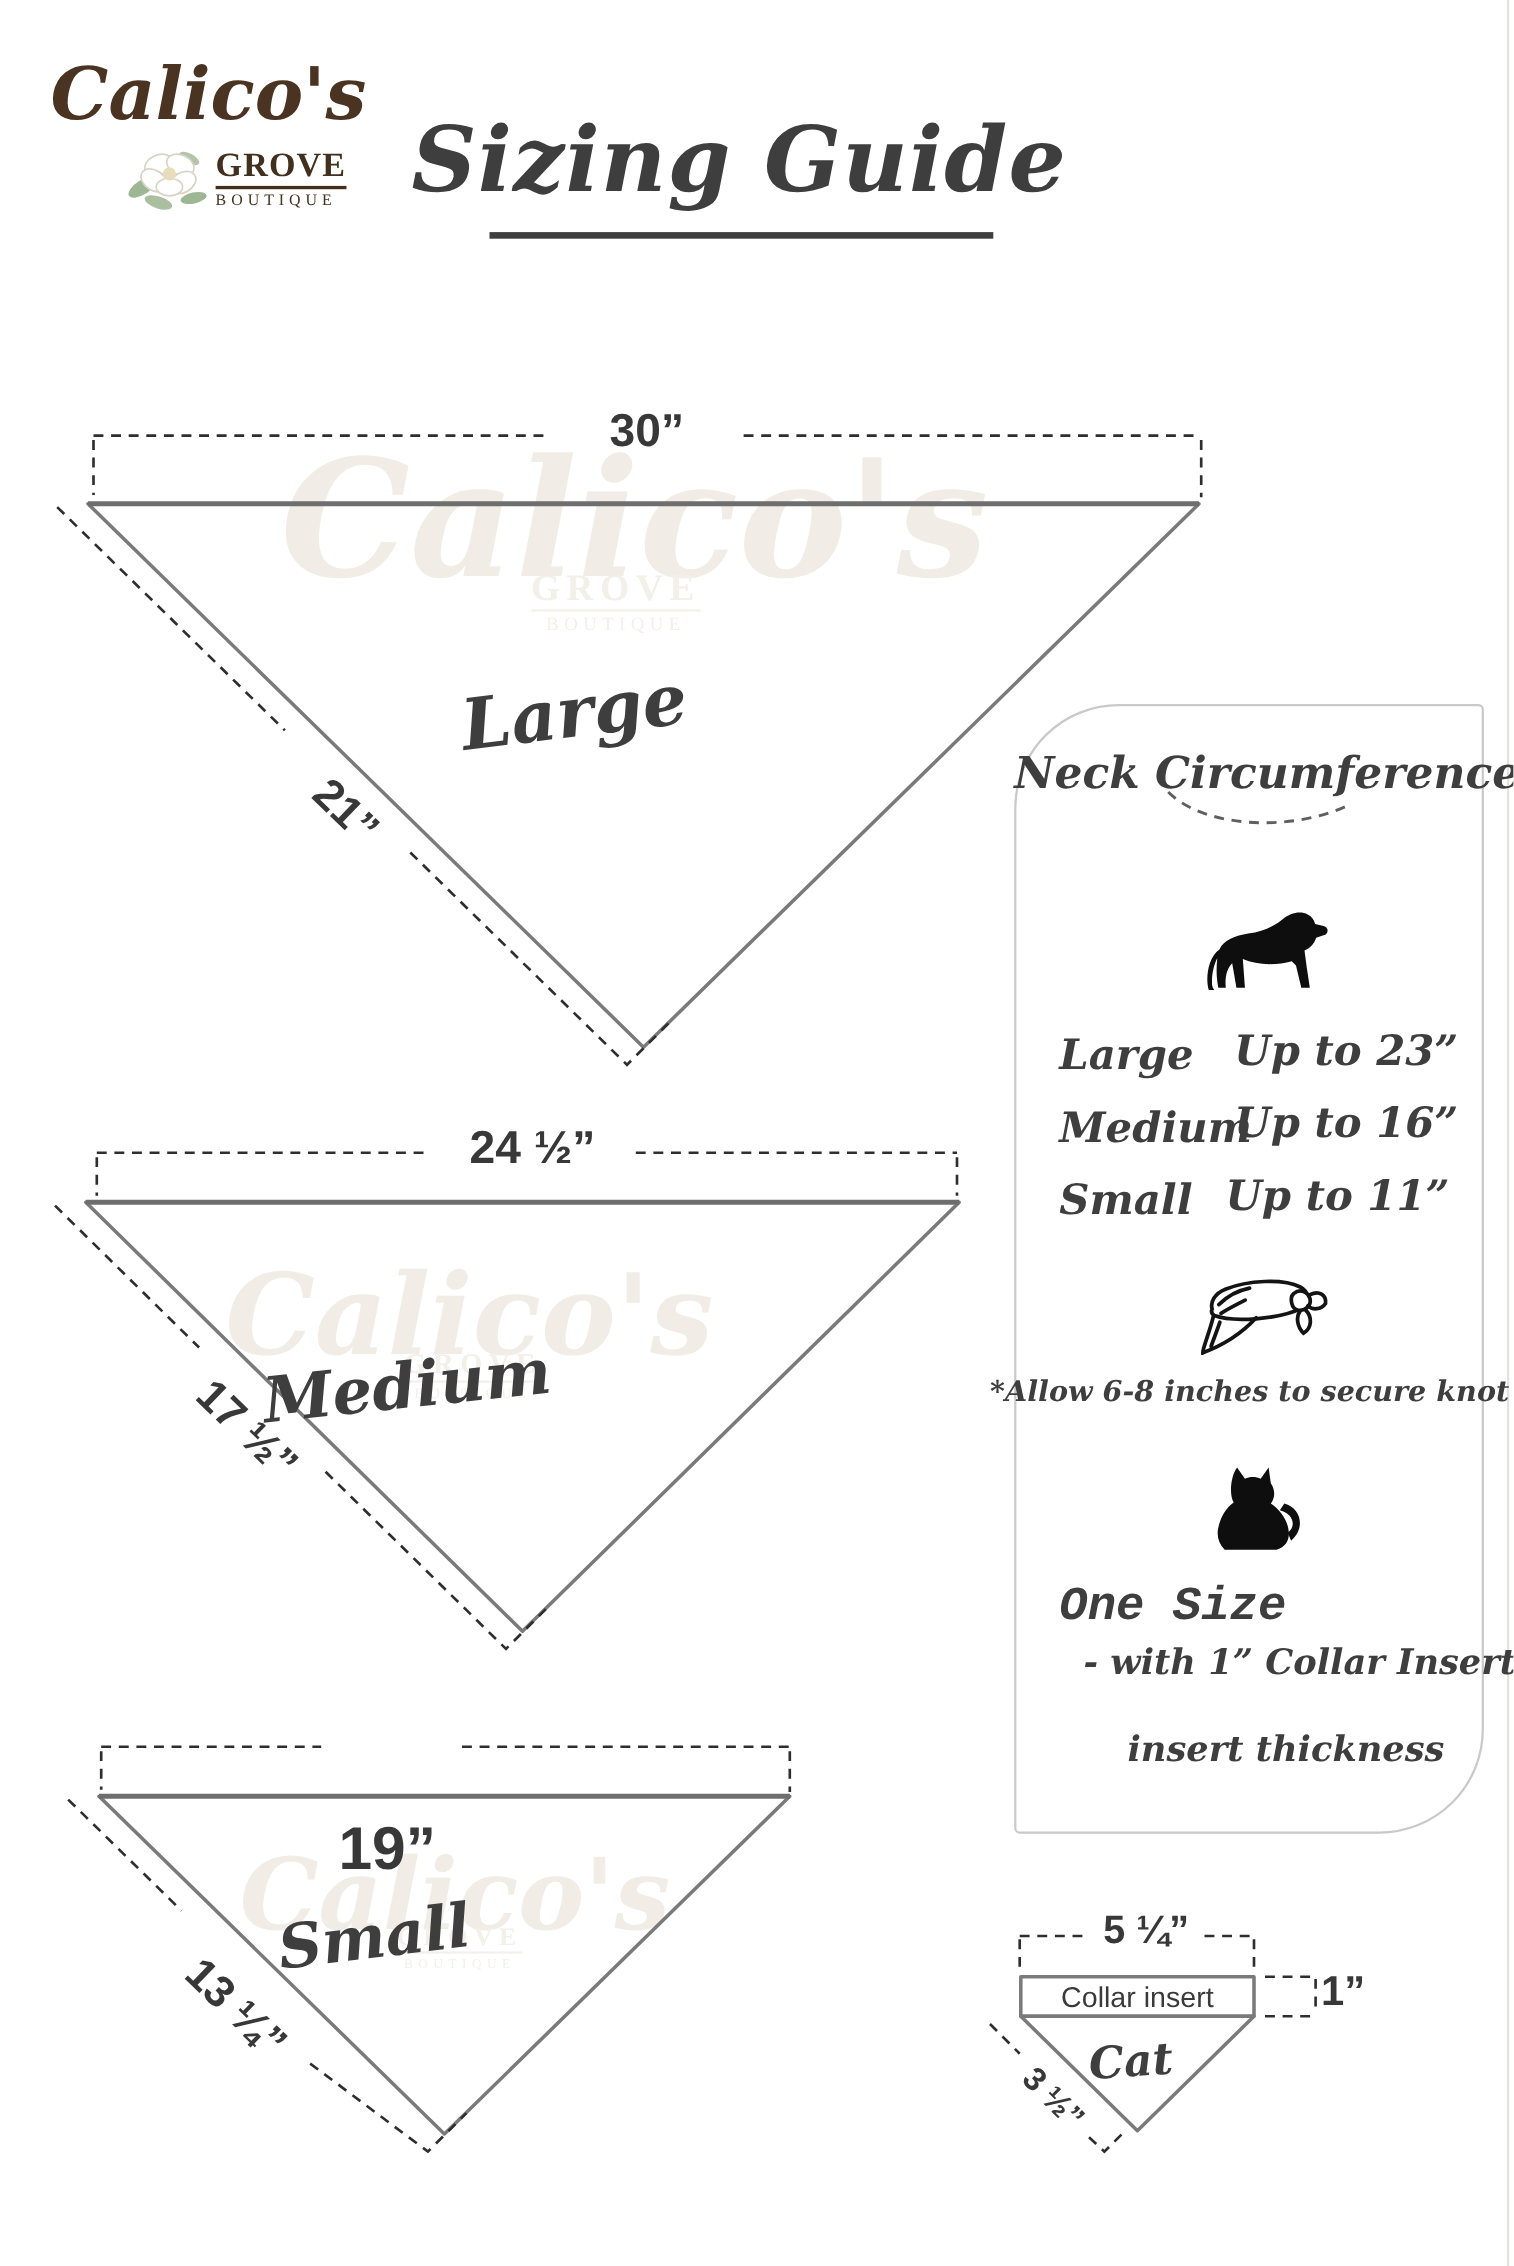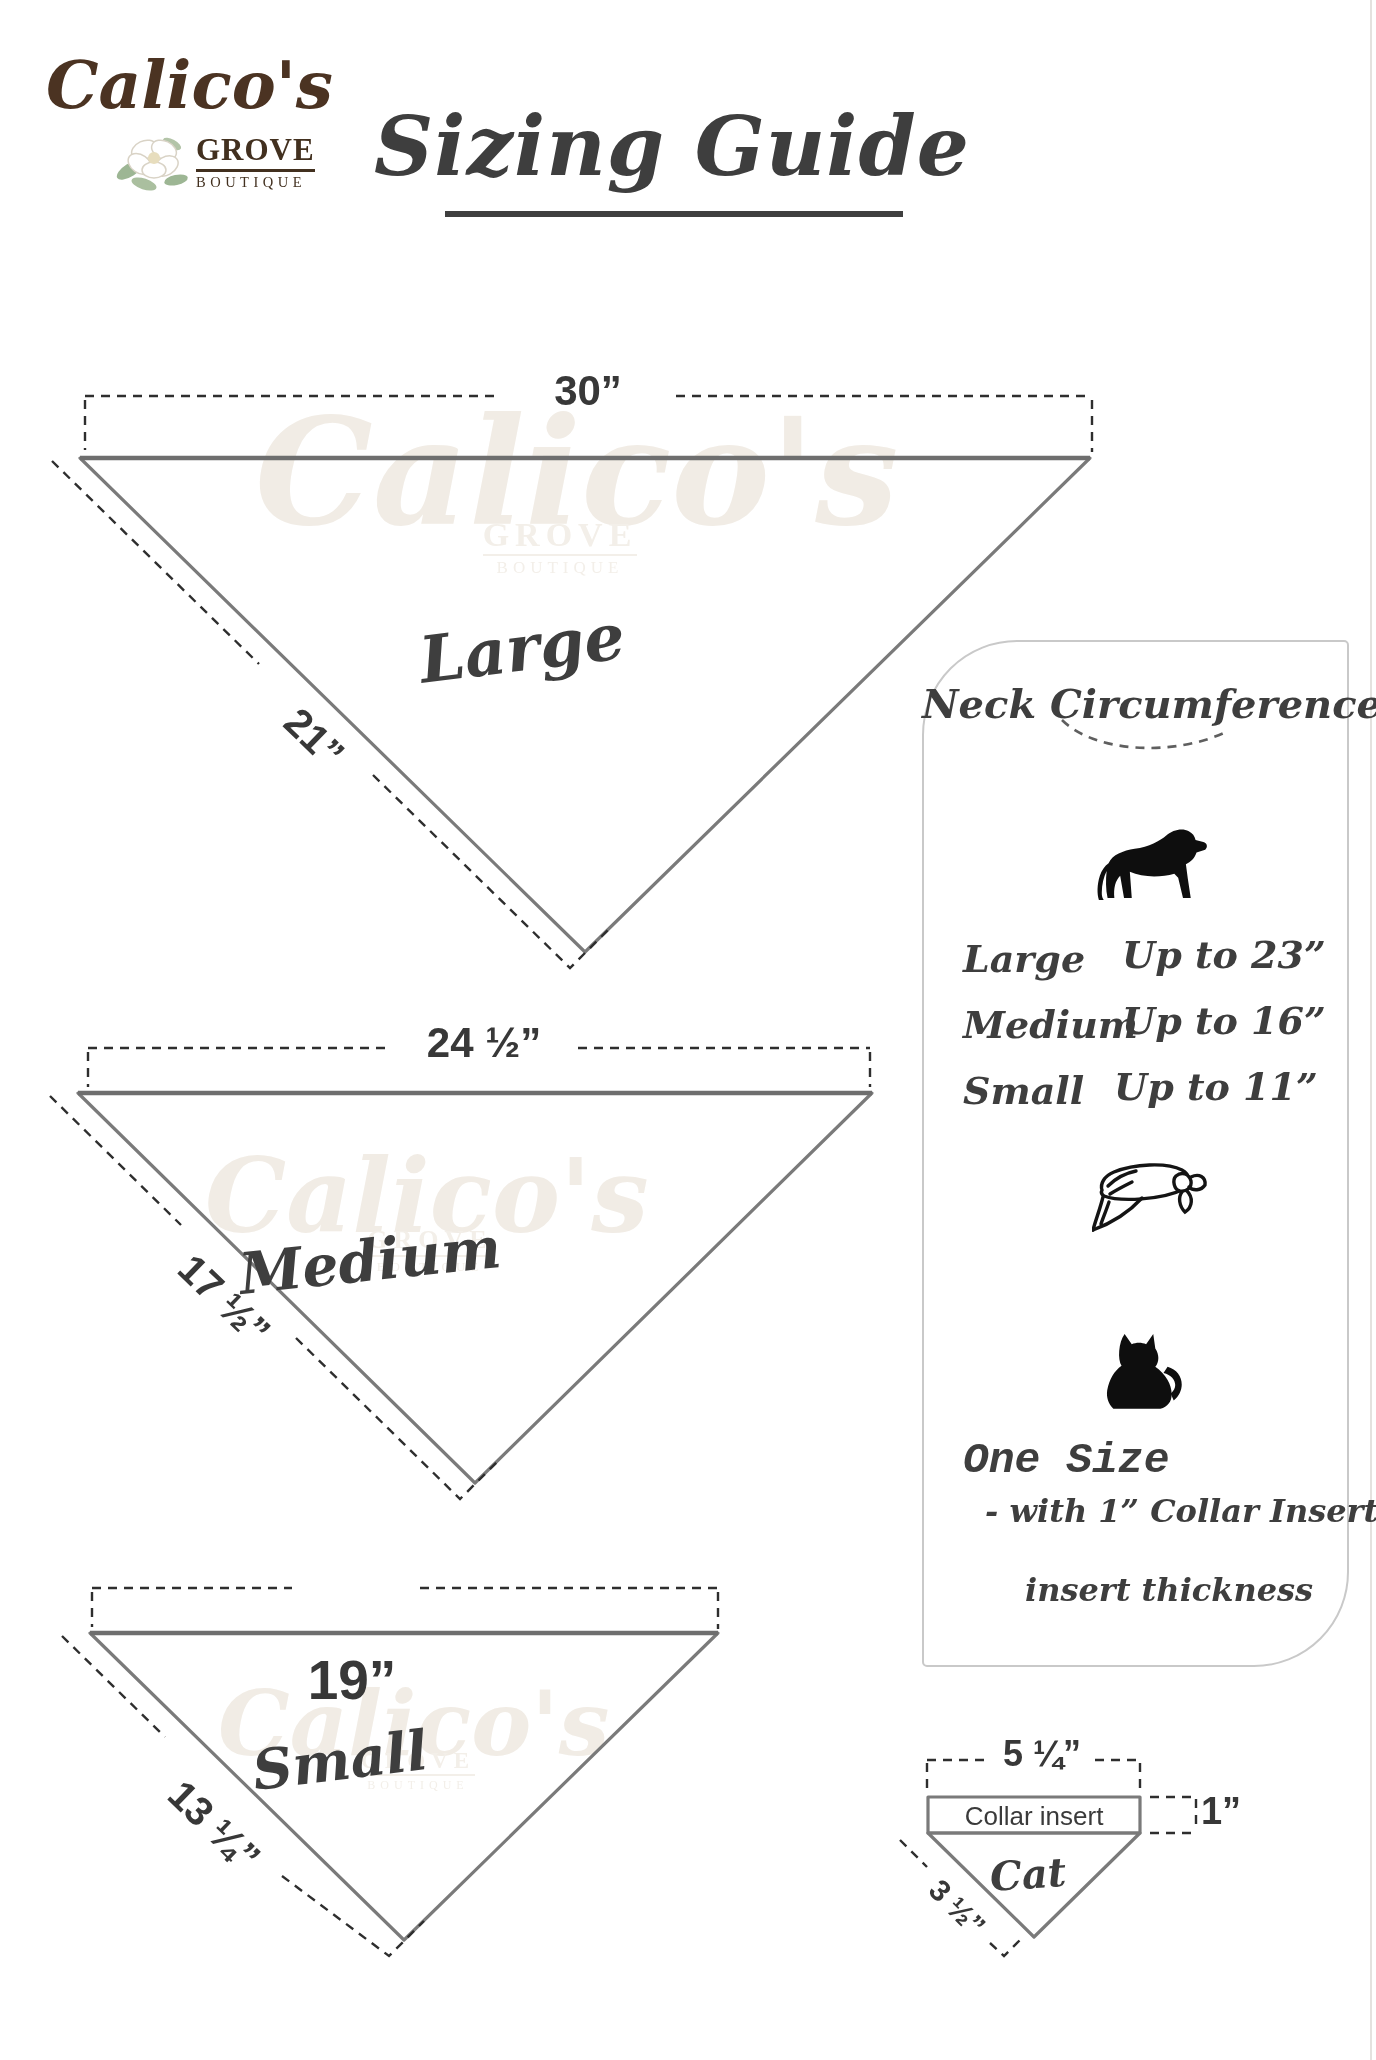--- a/index.html
+++ b/index.html
@@ -146,20 +146,21 @@
       <path d="M18 38 C26 33 34 29 40 26"></path>
       <path d="M11 41 C8 53 4 63 1 74"></path>
       <path d="M1 74 C20 67 38 55 50 42"></path>
       <path d="M17 46 C14 55 11 62 9 68"></path>
       <path d="M84 20 C90 15 97 18 99 25 C100 31 95 36 88 35 C82 34 80 24 84 20 Z" fill="#ffffff"></path>
       <path d="M99 21 C107 17 114 21 113 29 C109 35 101 35 97 31"></path>
       <path d="M95 35 C101 41 101 51 93 56 C87 50 86 41 90 36"></path>
     </g>
   </svg>
 
+  <div class="lbl script center" style="left:1136px;top:1266px;font-size:26px;">*Allow 6-8 inches to secure knot</div>
 
   <svg class="lbl" style="left:1100px;top:1330px;" width="84" height="88" viewBox="0 0 82 86">
     <path fill="#0e0e0e" d="M24 4 L31 14 C35 12 41 12 45 14 L52 4 L54 18 C58 24 58 31 54 36 C64 43 70 53 70 63 C70 70 66 75 59 77 L13 77 C8 72 6 66 7 59 C9 48 14 40 21 35 C17 29 18 12 24 4 Z"></path>
     <path fill="#0e0e0e" d="M66 36 C81 40 85 58 72 69 L69 62 C77 56 74 45 62 42 Z"></path>
   </svg>
 
   <div class="lbl script" style="left:963px;top:1436px;font-size:43px;font-family:Liberation Mono, monospace;">One Size</div>
   <div class="lbl script" style="left:985px;top:1492px;font-size:32px;">- with 1” Collar Insert</div>
   <div class="lbl script" style="left:1025px;top:1571px;font-size:32px;">insert thickness</div>
 

